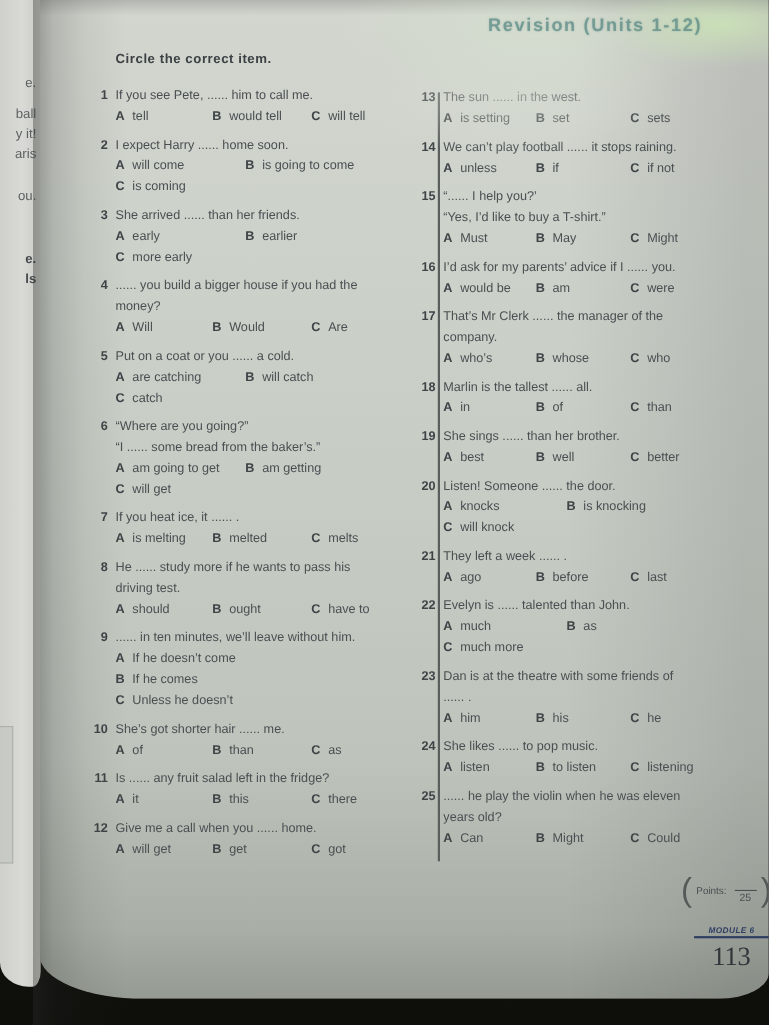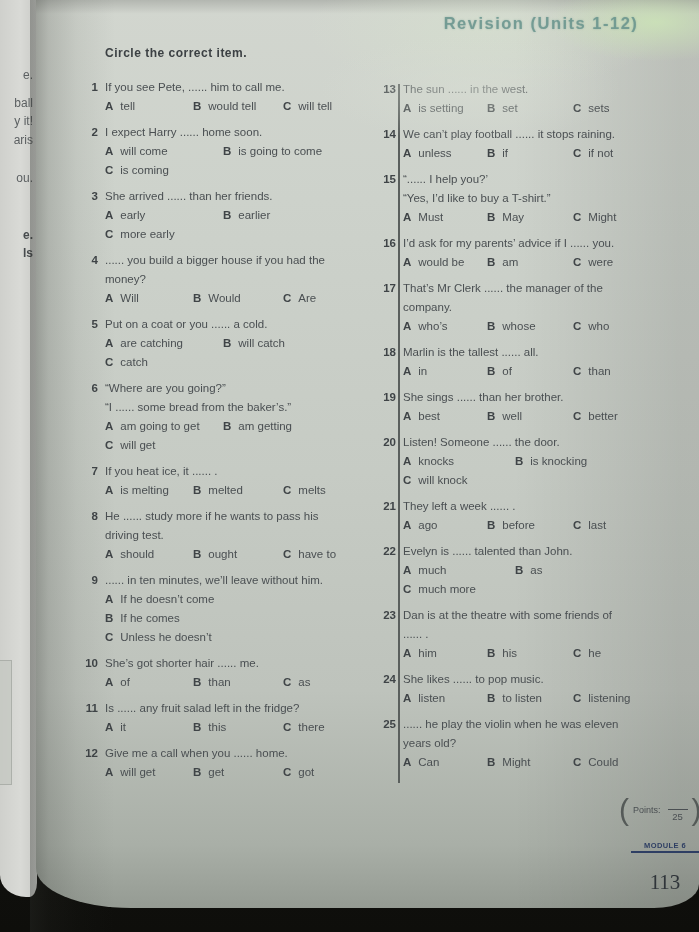--- a/index.html
+++ b/index.html
@@ -60,23 +60,23 @@
   #points{position:absolute;left:583px;top:792px;display:flex;align-items:center;color:#4a4f52;}
   .paren{font-size:30px;font-weight:300;line-height:36px;color:#555a58;}
   #points-label{font-size:9px;margin:0 7px 0 4px;}
   .frac{display:flex;flex-direction:column;align-items:center;margin-right:4px;margin-top:4px;}
   .frac-blank{width:20px;height:7px;border-bottom:1px solid #4a4f52;}
   .frac-num{font-size:9.5px;margin-top:1px;}
 
   
   #module{position:absolute;right:0;top:841px;width:68px;text-align:center;z-index:7;}
   #module-label{display:block;font-size:7.5px;font-weight:bold;letter-spacing:.4px;color:#2e3e63;
-    border-bottom:2px solid #2e3e63;padding:0 2px 1px 2px;}
-  #page-number{display:block;font-family:"Liberation Serif",serif;font-size:21px;color:#30353a;
-    margin-top:17px;text-align:center;}
+    border-bottom:2px solid #2e3e63;padding:0 2px 1px 2px;font-style:italic;}
+  #page-number{display:block;font-family:"Liberation Serif",serif;font-size:24px;color:#30353a;
+    margin-top:4px;text-align:center;}
 </style>
 </head>
 <body>
 
 <div id="photo">
 
   <div id="spine-page">
     <div>
         <div class="spine-frag" style="top: 68px;">e.</div>
         <div class="spine-frag" style="top: 96px;">ball</div>

